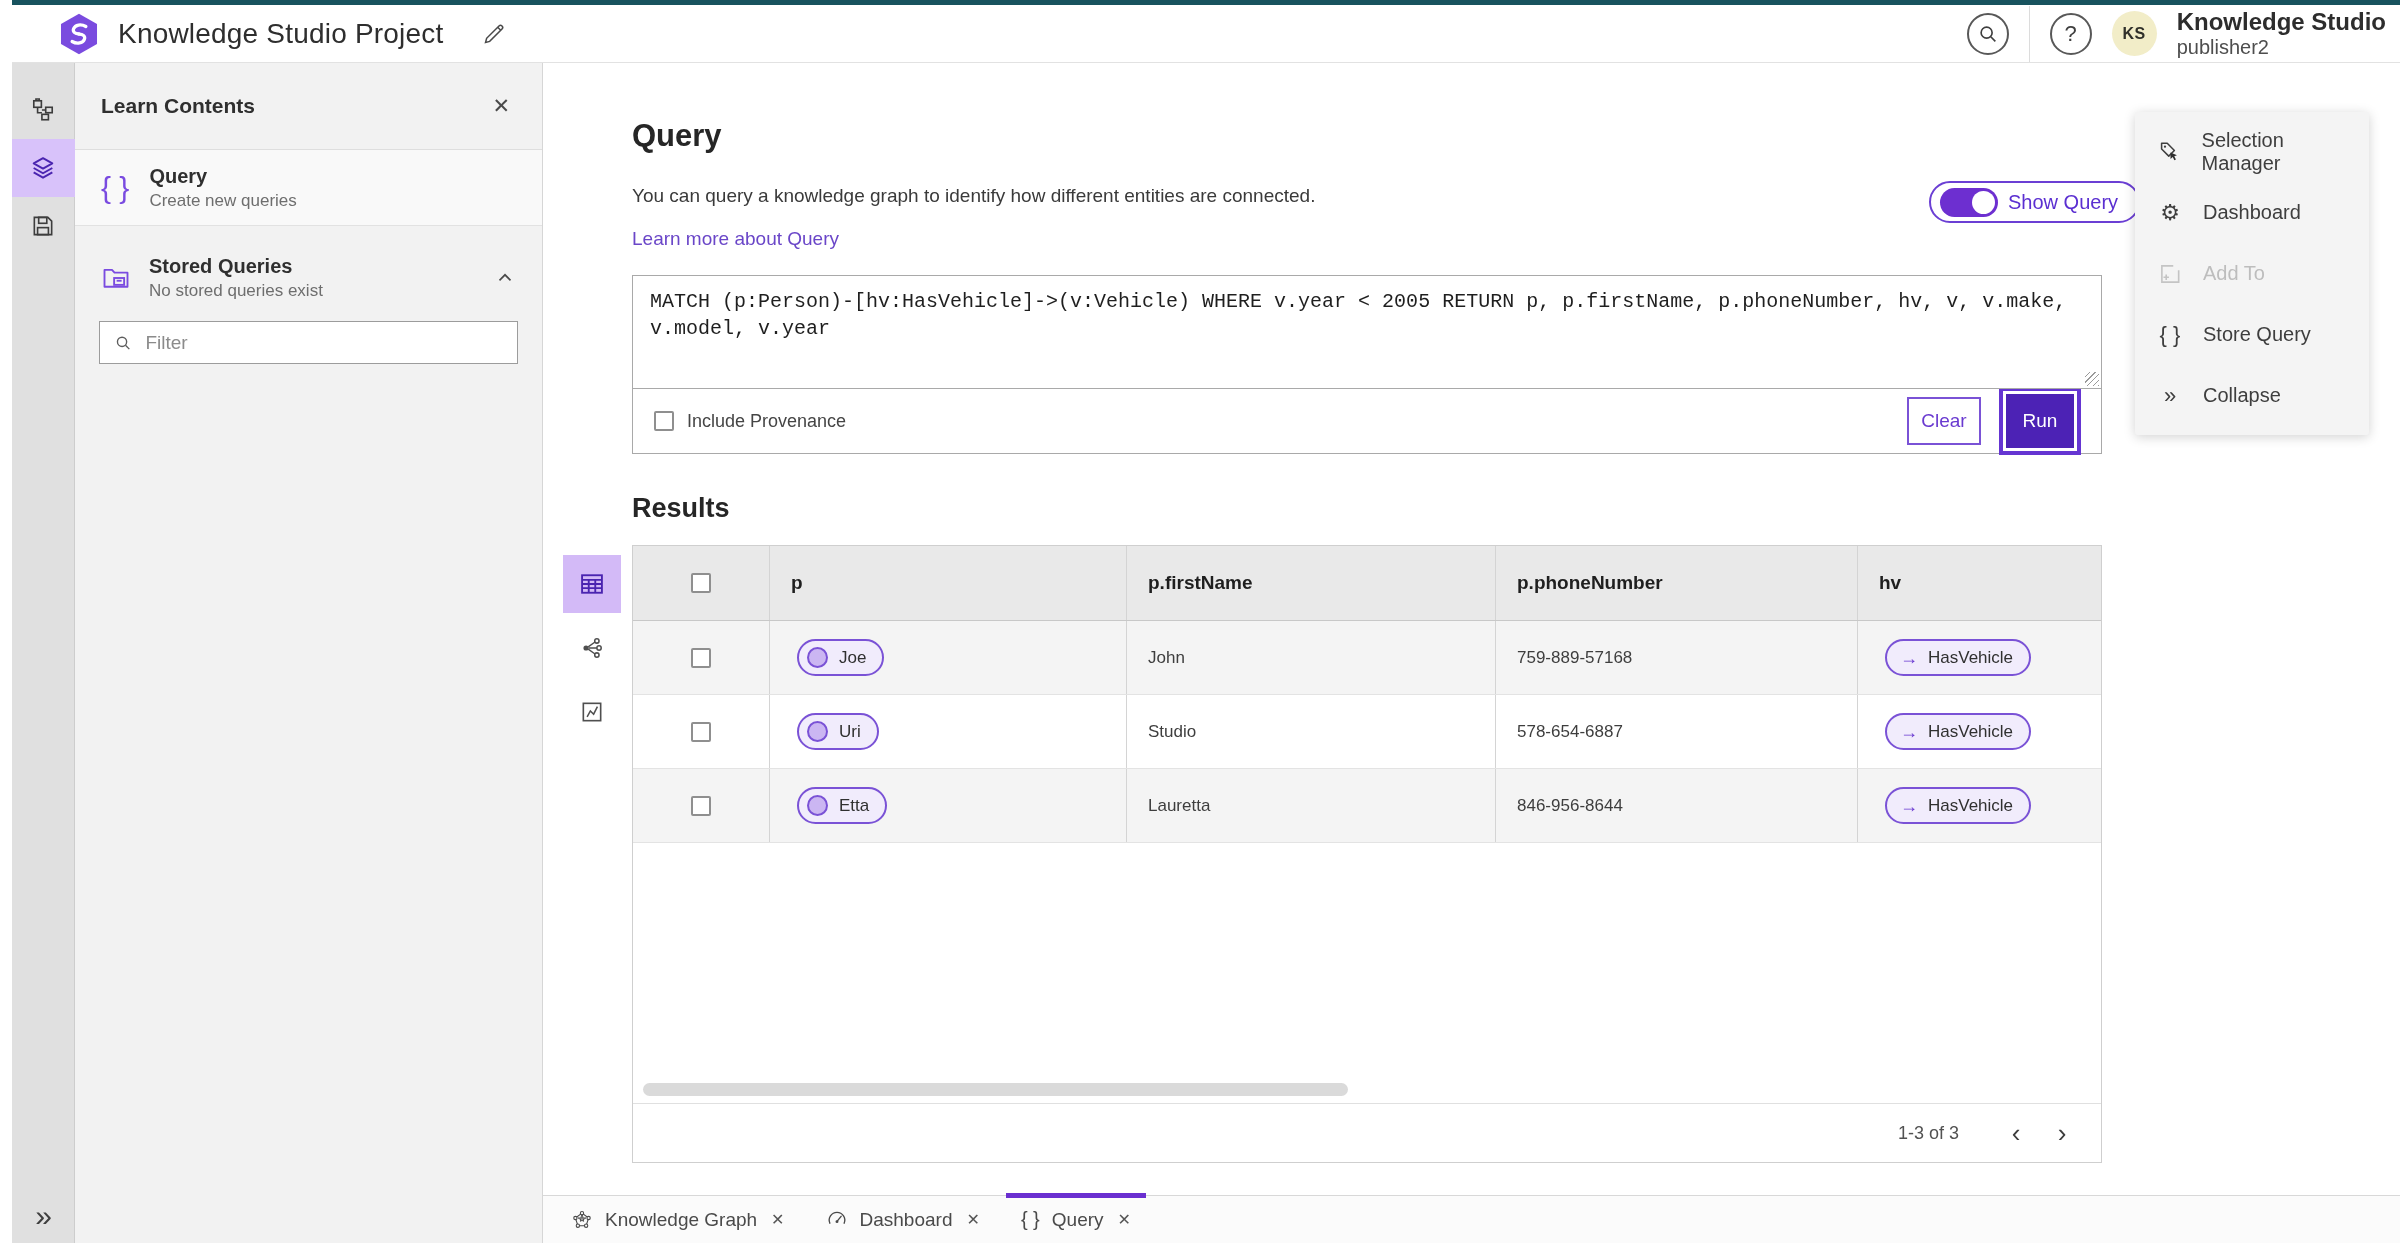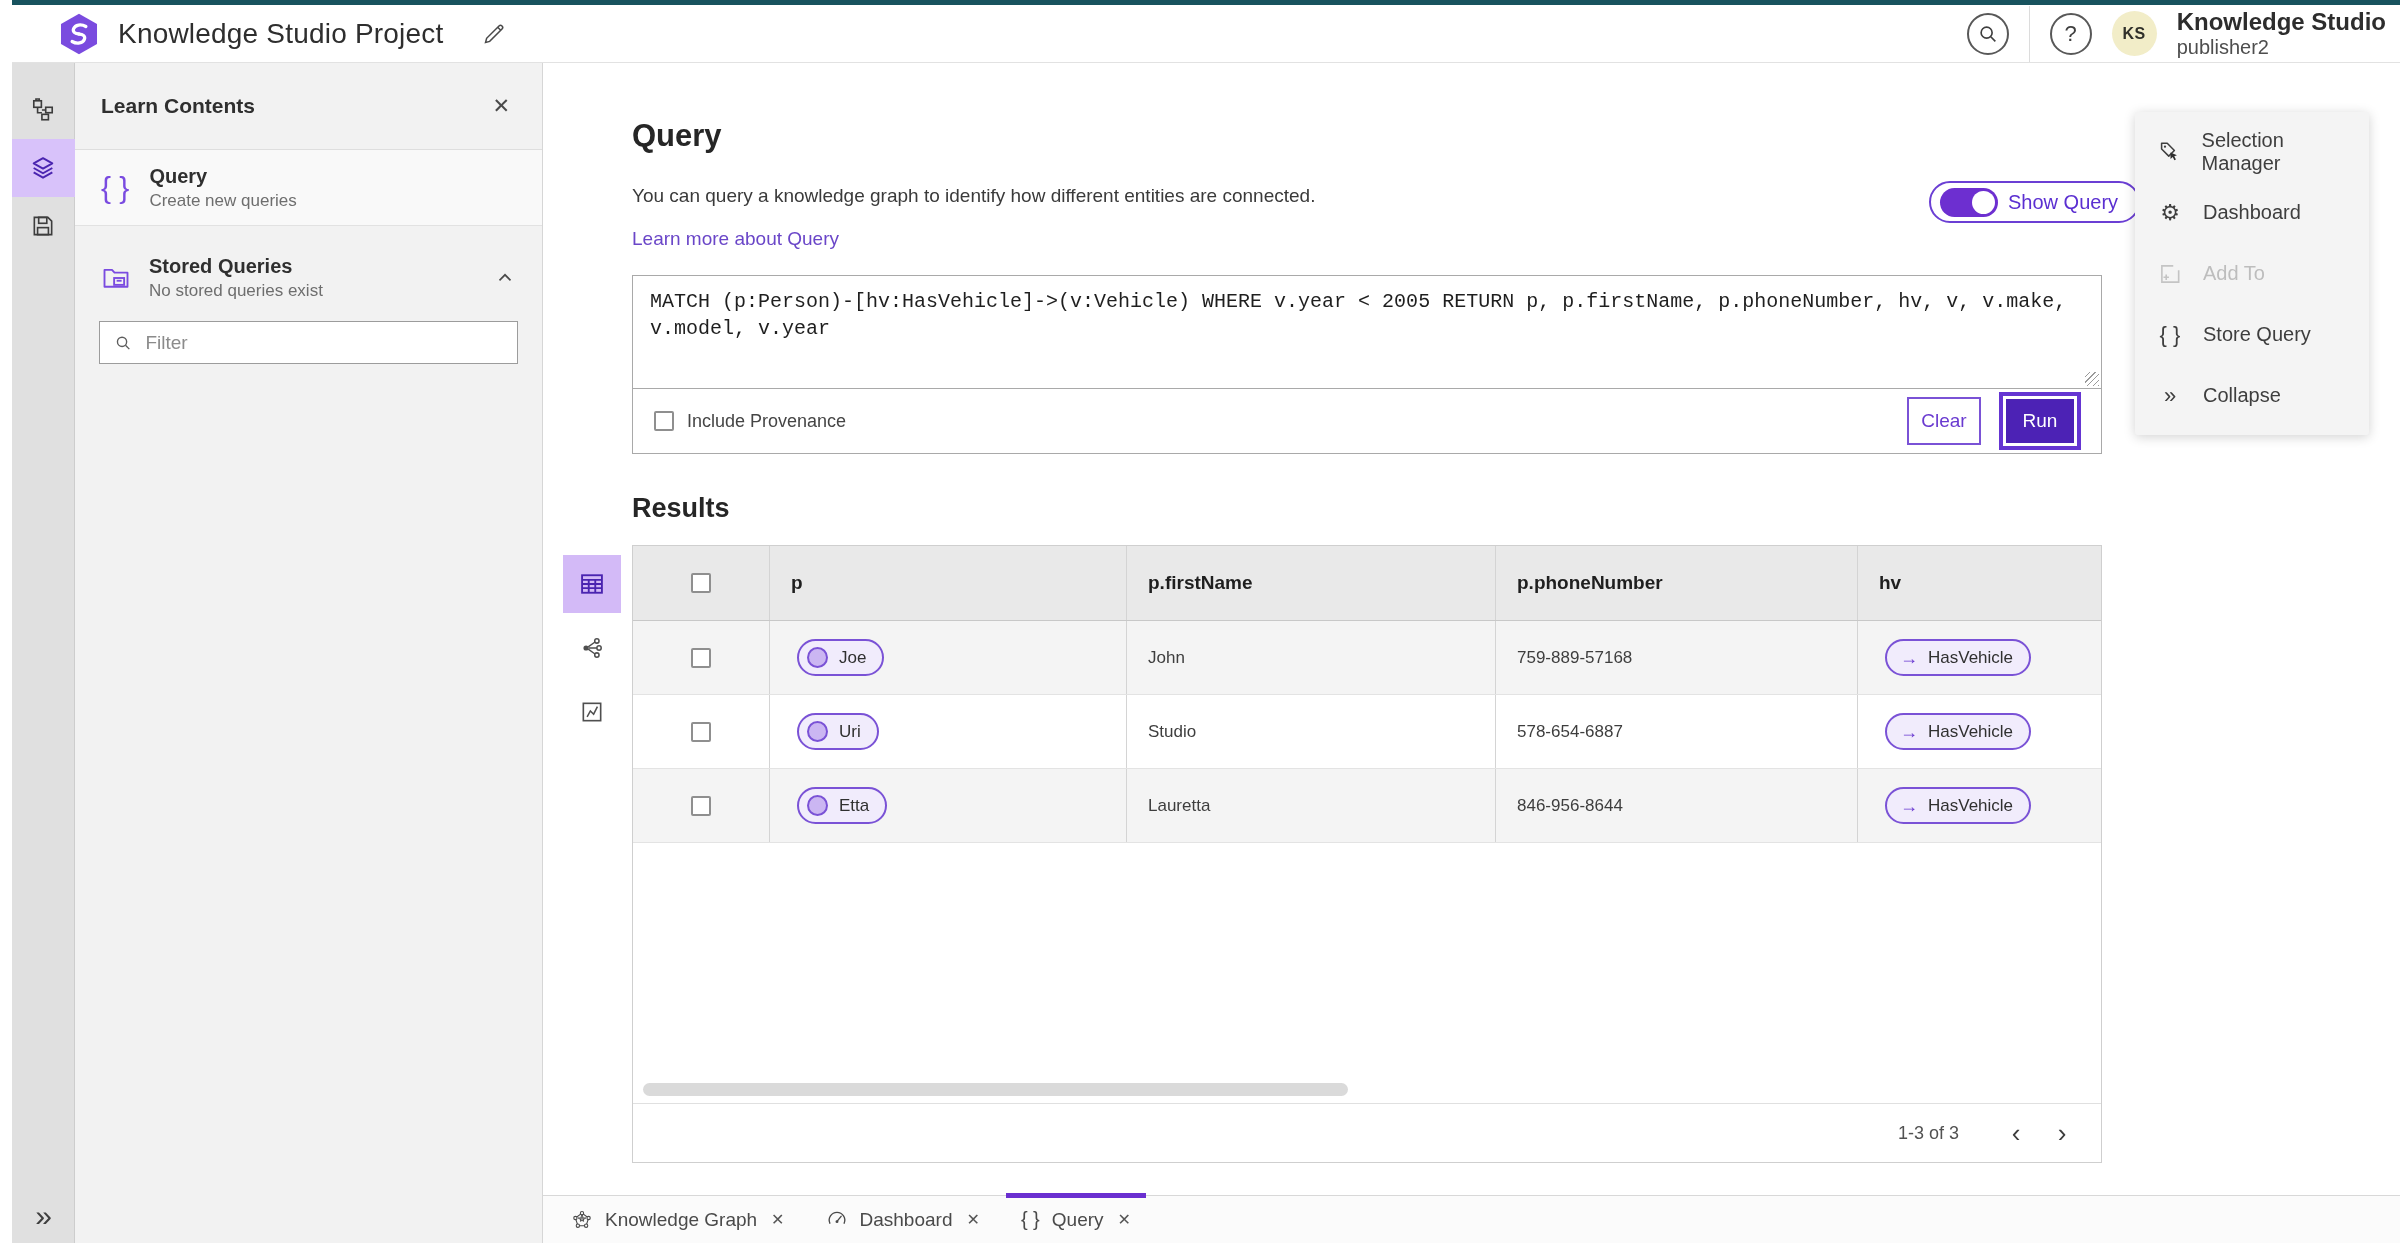--- a/index.html
+++ b/index.html
@@ -75,21 +75,21 @@
                     font-size:20px; line-height:1.35; color:#1f1f1f; background:#fff; }
   .resize-grip { position:absolute; right:2px; bottom:2px; width:14px; height:14px;
                  background:repeating-linear-gradient(135deg,transparent,transparent 3px,#9a9a9a 3px,#9a9a9a 4px); }
   .q-footer { height:64px; display:flex; align-items:center; padding:0 18px 0 21px; }
   .checkbox { width:20px; height:20px; border:2px solid #8f8f8f; background:#fff; border-radius:2px;
               display:inline-block; cursor:pointer; flex:none; }
   .cb-label { font-size:18px; color:#454545; margin-left:13px; }
   .q-actions { margin-left:auto; display:flex; align-items:center; gap:22px; }
   .btn-clear { min-width:74px; height:48px; border:2px solid #7a52d6; color:#6a3ad0; background:#fff;
                font-size:19px; cursor:pointer; font-family:inherit; }
-  .btn-run { min-width:68px; height:44px; background:#4c22b5; color:#fff; border:none; font-size:19px;
+  .btn-run { min-width:68px; height:54px; background:#4c22b5; color:#fff; border:none; font-size:19px;
              cursor:pointer; font-family:inherit; margin:8px 9px 8px 3px;
              box-shadow:0 0 0 3px #ffffff, 0 0 0 7px #6535d2; }
 
   .r-title { position:absolute; left:89px; top:430px; font-size:27px; font-weight:700; color:#262626; }
 
   .view-col { position:absolute; left:20px; top:492px; width:58px; display:flex; flex-direction:column; gap:6px; }
   .view-btn { width:58px; height:58px; display:flex; align-items:center; justify-content:center;
               background:none; border:none; cursor:pointer; }
   .view-btn.active { background:#d3baf7; }
 

